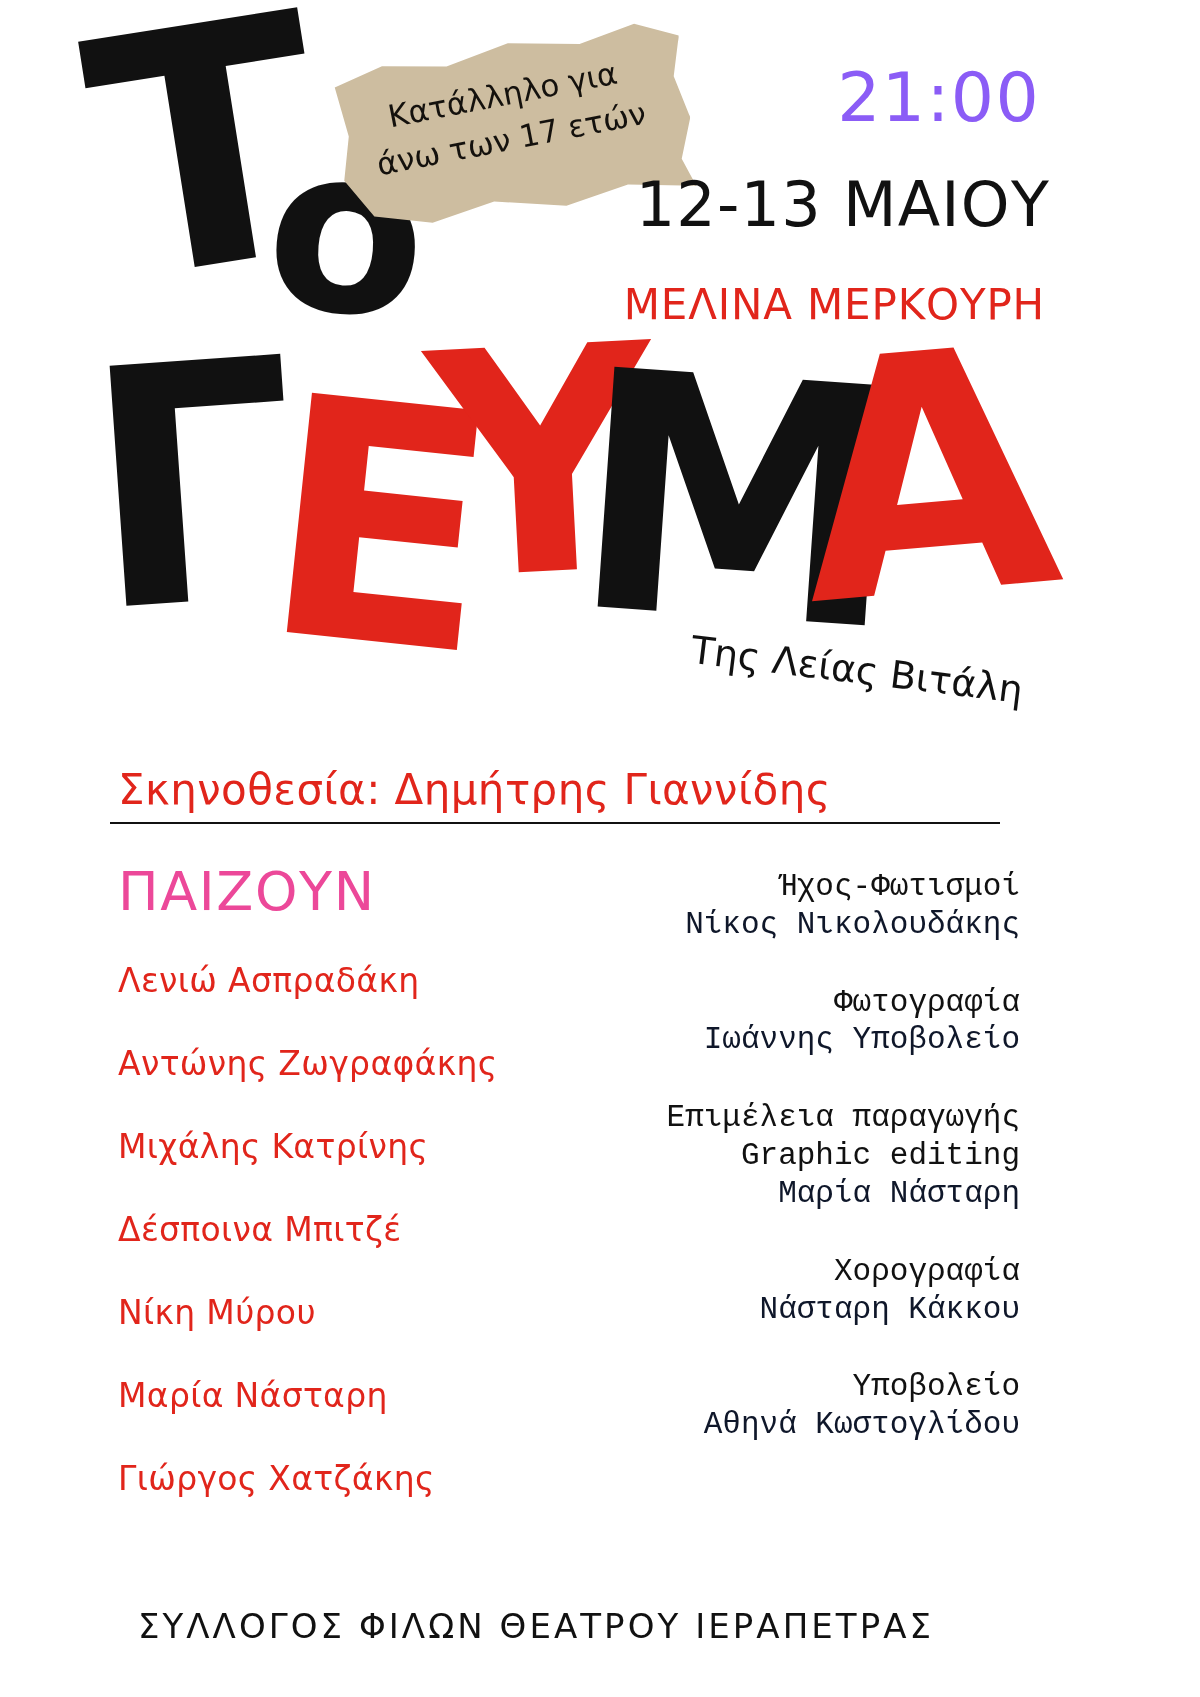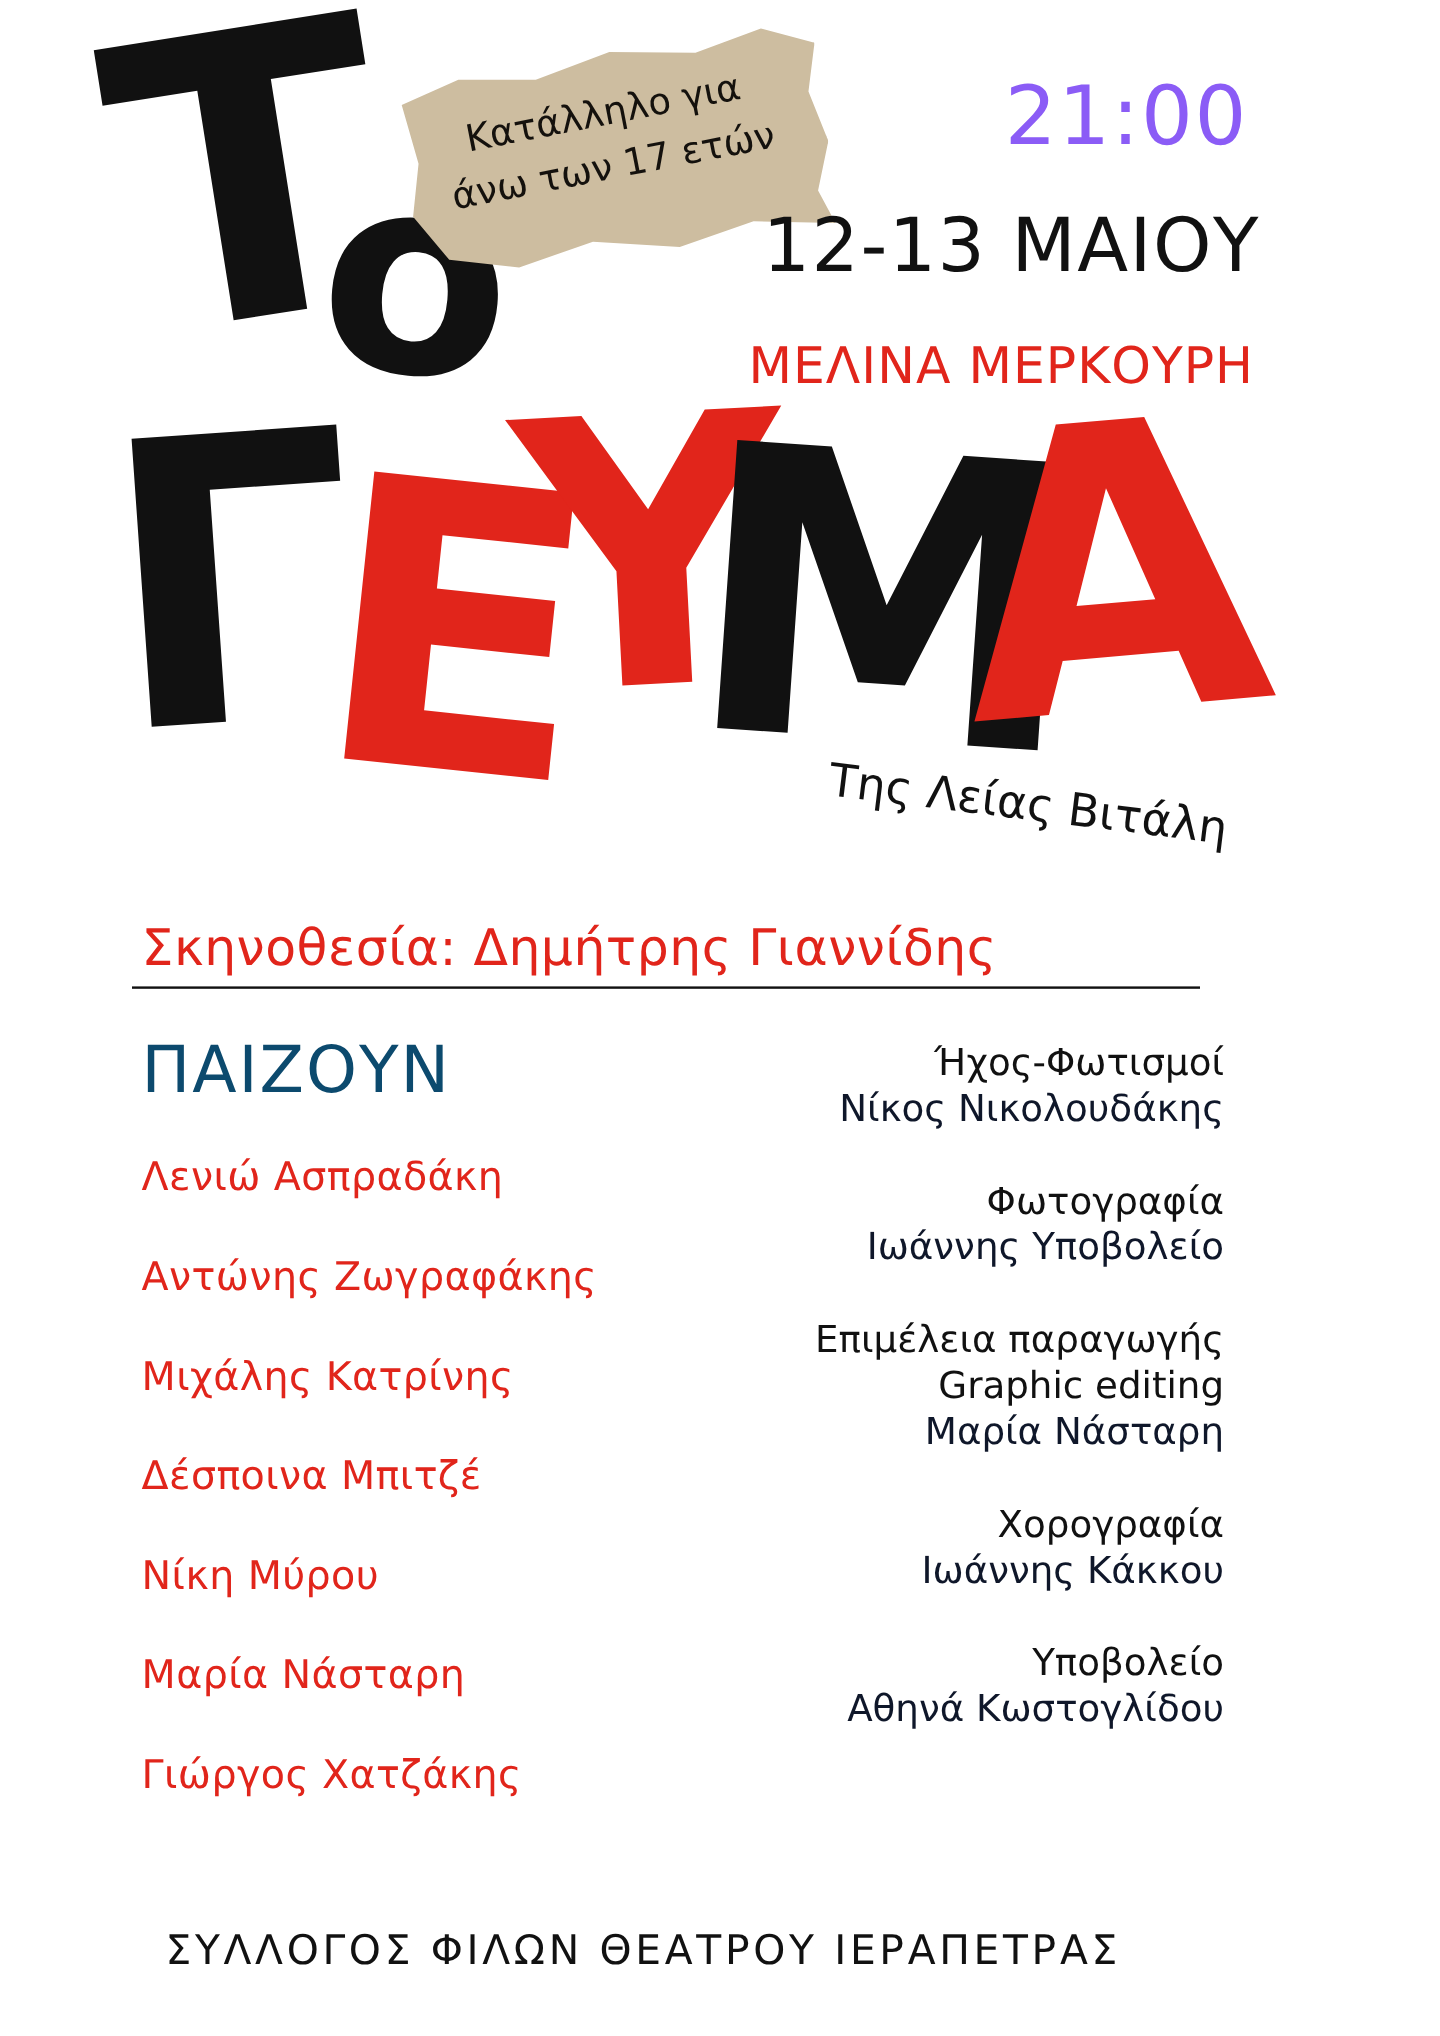--- a/index.html
+++ b/index.html
@@ -172,37 +172,38 @@
 
   
   .cast-col {
     position: absolute;
     left: 118px;
     top: 860px;
     width: 520px;
   }
   .cast-heading {
     font-size: 54px;
-    color: #0c4a6e;
+    color: #ec4899;
     letter-spacing: 0.03em;
     margin-bottom: 38px;
   }
   .cast-name {
     font-size: 33px;
     color: #e1251b;
     margin-bottom: 44px;
     letter-spacing: 0.01em;
   }
 
   .crew-col {
     position: absolute;
     left: 620px;
     top: 868px;
     width: 400px;
     text-align: right;
+    font-family: Liberation Mono, monospace;
   }
   .crew-block {
     margin-bottom: 40px;
     line-height: 1.22;
   }
   .crew-role {
     font-size: 31px;
     color: #111111;
   }
   .crew-person {
@@ -270,21 +271,21 @@
     <div class="crew-role">Φωτογραφία</div>
     <div class="crew-person">Ιωάννης Υποβολείο</div>
   </div>
   <div class="crew-block">
     <div class="crew-role">Επιμέλεια παραγωγής</div>
     <div class="crew-role">Graphic editing</div>
     <div class="crew-person">Μαρία Νάσταρη</div>
   </div>
   <div class="crew-block">
     <div class="crew-role">Χορογραφία</div>
-    <div class="crew-person">Ιωάννης Κάκκου</div>
+    <div class="crew-person">Νάσταρη Κάκκου</div>
   </div>
   <div class="crew-block">
     <div class="crew-role">Υποβολείο</div>
     <div class="crew-person">Αθηνά Κωστογλίδου</div>
   </div>
 </div>
 
 <div class="footer">ΣΥΛΛΟΓΟΣ ΦΙΛΩΝ ΘΕΑΤΡΟΥ ΙΕΡΑΠΕΤΡΑΣ</div>
 
 </body></html>

